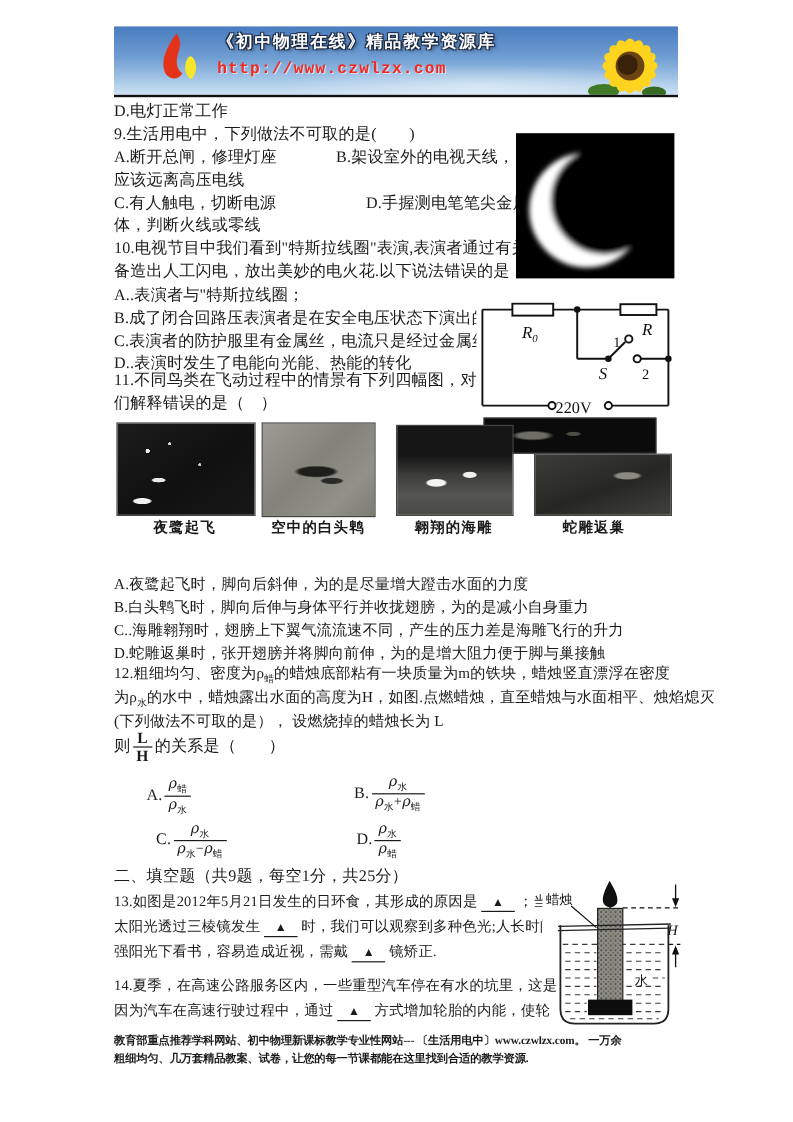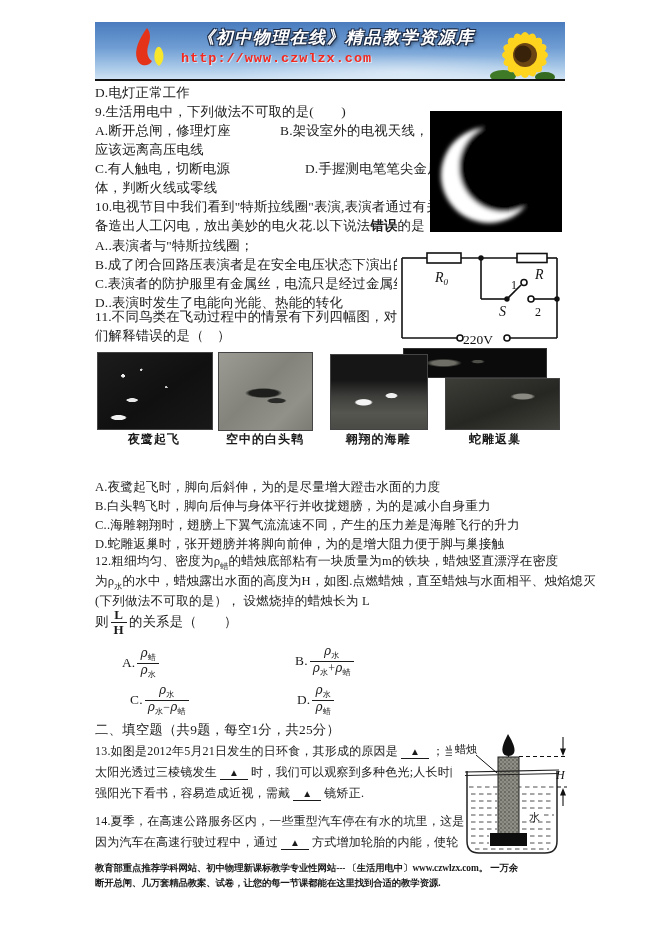--- a/index.html
+++ b/index.html
@@ -2,40 +2,40 @@
 <html><head>
 <meta charset="utf-8">
 <style>
   html,body { margin:0; padding:0; background:#ffffff; }
   .page { position:relative; width:661px; height:935px; background:#fff; overflow:hidden;
           font-family:"Liberation Serif","DejaVu Serif",serif; color:#1b1b1b; }
 
   .tl { position:absolute; left:95px; font-size:13.4px; line-height:16px; white-space:nowrap; letter-spacing:.2px; }
   .sm  { font-size:12.6px; }
   .sm2 { font-size:12px; }
-  .bold { font-weight:bold; }
+  .bold { font-weight:normal; }
   sub { font-size:8px; }
   .rho { font-style:italic; font-family:"DejaVu Serif",serif; }
 
   .blank { display:inline-block; font-size:10px; font-weight:bold; line-height:11px;
            padding:0 9px 1px 9px; border-bottom:1.6px solid #1b1b1b; vertical-align:baseline; margin:0 3px; }
 
   .frac { display:inline-block; vertical-align:middle; text-align:center; line-height:1.08; margin:0 2px; }
   .frac .num, .frac .den { display:block; padding:0 3px; font-size:12px; }
   .frac .den { border-top:1.2px solid #1b1b1b; }
   .lhfrac .num, .lhfrac .den { font-weight:bold; font-size:13px; }
 
   
   .banner { position:absolute; left:95px; top:22px; width:470px; height:57px; overflow:hidden;
             background:
               radial-gradient(ellipse 240px 26px at 65% 88%, rgba(255,255,255,.45), rgba(255,255,255,0) 70%),
               linear-gradient(180deg,#4a7cbe 0%, #6f9dd3 45%, #a9c9e8 80%, #cfe2f4 100%); }
-  .banner-title { position:absolute; left:86px; top:4px; width:310px; text-align:center;
-            color:#fff; font-weight:bold; font-size:17px; letter-spacing:1.5px;
-            text-shadow:1px 1px 0 #1d2b45,-1px 1px 0 #1d2b45,1px -1px 0 #1d2b45,-1px -1px 0 #1d2b45,2px 2px 3px rgba(0,0,0,.45);font-style:italic; }
+  .banner-title { position:absolute; left:86px; top:4px; width:310px; 
+            color:#fff; font-weight:bold; font-size:14px; letter-spacing:1.5px;
+            text-shadow:1px 1px 0 #1d2b45,-1px 1px 0 #1d2b45,1px -1px 0 #1d2b45,-1px -1px 0 #1d2b45,2px 2px 3px rgba(0,0,0,.45); }
   .banner-url { position:absolute; left:86px; top:29px; width:310px; 
             color:#f5281e; font-weight:bold; font-size:13.5px; letter-spacing:1px;
             font-family:"Liberation Mono","DejaVu Sans Mono",monospace;
             text-shadow:1px 1px 0 rgba(255,255,255,.55); }
   .banner-line { position:absolute; left:95px; top:79px; width:470px; height:2px; background:#121212; }
   .logo { position:absolute; left:30px; top:3px; }
   .sunflower { position:absolute; left:392px; top:6px; }
 
   
   .eclipse { position:absolute; left:430px; top:111px; width:132px; height:121px; background:#000; }
@@ -265,15 +265,15 @@
 
     <text x="3" y="26" font-size="11" fill="#111">蜡烛</text>
     <line x1="24" y1="28" x2="45" y2="46" stroke="#111" stroke-width="1"></line>
     <text x="77" y="94" font-size="11" fill="#111">水</text>
   </svg>
 
   <div class="tl sm2" style="top:813px">14.夏季，在高速公路服务区内，一些重型汽车停在有水的坑里，这是</div>
   <div class="tl sm2" style="top:834px"><span>因为汽车在高速行驶过程中，通过</span><span class="blank">▲</span><span>方式增加轮胎的内能，使轮</span></div>
 
   <div class="footer" style="top:861px">教育部重点推荐学科网站、初中物理新课标教学专业性网站--- 〔生活用电中〕www.czwlzx.com。 一万余</div>
-  <div class="footer" style="top:876px">断开总闸、几万套精品教案、试卷，让您的每一节课都能在这里找到合适的教学资源.</div>
+  <div class="footer" style="top:876px">粗细均匀、几万套精品教案、试卷，让您的每一节课都能在这里找到合适的教学资源.</div>
 
 </div>
 
 </body></html>

